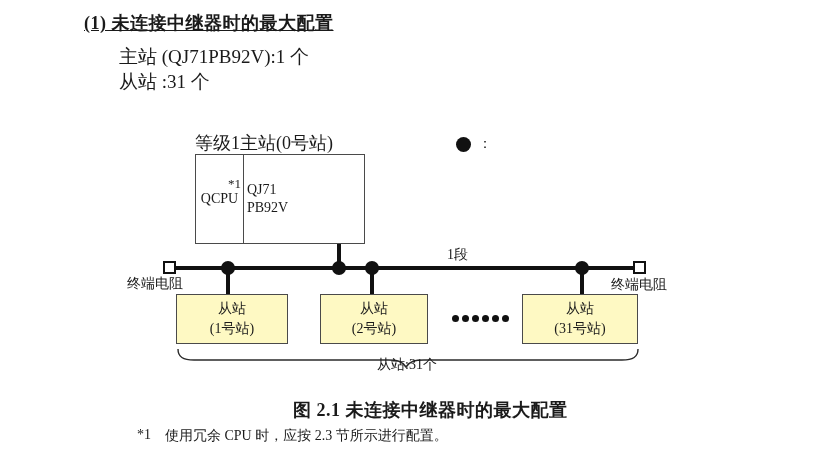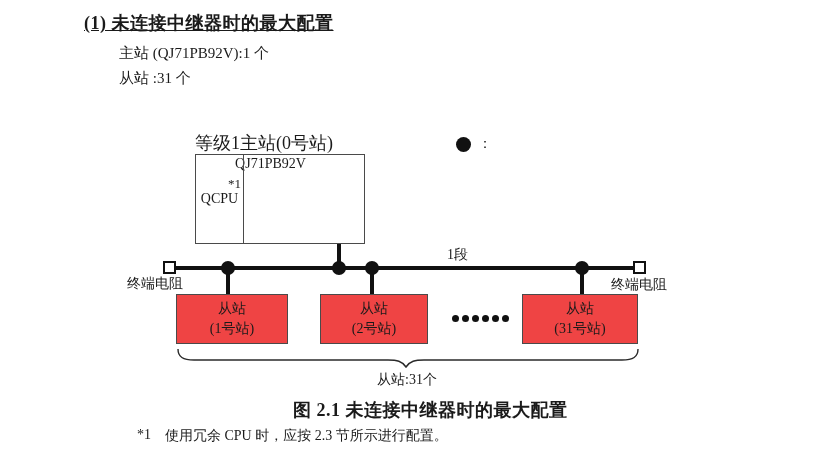--- a/index.html
+++ b/index.html
@@ -11,55 +11,55 @@
     font-family:"Liberation Serif","DejaVu Serif",serif;
     overflow:hidden;
   }
   .abs { position:absolute; }
   .heading {
     left:84px; top:11px;
     font-size:18px; font-weight:bold; letter-spacing:0.5px;
     white-space:nowrap;
     text-decoration:underline;
   }
-  .subline { font-size:15px; white-space:nowrap; }
+  .subline { font-size:19px; white-space:nowrap; }
   .master-label { left:195px; top:131px; font-size:18px; white-space:nowrap; }
   .master-box {
     left:195px; top:154px; width:170px; height:90px;
     border:1.5px solid #4a4a4a; background:#fff;
     display:flex;
   }
   .mcell {
     display:flex; align-items:center; justify-content:center;
     font-size:14px; white-space:nowrap;
   }
   .mcell-power { width:70px; border-right:1.5px solid #4a4a4a; }
   .mcell-cpu  { width:48px; border-right:1.5px solid #4a4a4a; position:relative; }
   .cpu-note { position:absolute; top:21px; right:2px; font-size:13px; }
-  .mcell-pb92v { width:50px; flex-direction:row; align-items:flex-start; padding-left:3px; line-height:1.3; }
+  .mcell-pb92v { width:50px; flex-direction:column; align-items:flex-start; padding-left:3px; line-height:1.3; }
   .legend { left:456px; top:135px; display:flex; align-items:center; gap:7px; font-size:14px; white-space:nowrap; }
   .legend-dot { width:15px; height:15px; border-radius:50%; background:#111; flex:0 0 auto; }
   .bus-line { left:176px; top:266px; width:457px; height:4px; background:#111; }
   .terminator {
     width:13px; height:13px; background:#fff; border:2px solid #111; top:261px;
   }
   .term-label { font-size:14px; white-space:nowrap; }
   .segment-label { left:447px; top:246px; font-size:14px; white-space:nowrap; }
   .vline { width:4px; background:#111; }
   .node { width:14px; height:14px; border-radius:50%; background:#111; }
   .slave-box {
     top:294px; height:50px;
-    border:1.5px solid #4a4a4a; background:#ef4444;
+    border:1.5px solid #4a4a4a; background:#fef9c3;
     display:flex; flex-direction:column; align-items:center; justify-content:center;
     font-size:14px; line-height:1.4; text-align:center; white-space:nowrap;
   }
   .ellipsis { left:452px; top:315px; display:flex; gap:3px; align-items:center; }
   .ellipsis span { width:7px; height:7px; border-radius:50%; background:#111; }
   .brace-svg { left:176px; top:348px; }
-  .slave-count { left:377px; top:371px; font-size:14px; white-space:nowrap; }
+  .slave-count { left:377px; top:356px; font-size:14px; white-space:nowrap; }
   .caption { left:293px; top:398px; font-size:18px; font-weight:bold; letter-spacing:0.5px; white-space:nowrap; }
   .footnote { left:137px; top:427px; font-size:14px; white-space:nowrap; display:flex; }
   .footnote .marker { margin-right:14px; }
 </style>
 </head>
 <body>
 
 <div class="abs heading">(1) 未连接中继器时的最大配置</div>
 <div class="abs subline" style="left:119px; top:44px;">主站 (QJ71PB92V):1 个</div>
 <div class="abs subline" style="left:119px; top:69px;">从站 :31 个</div>

